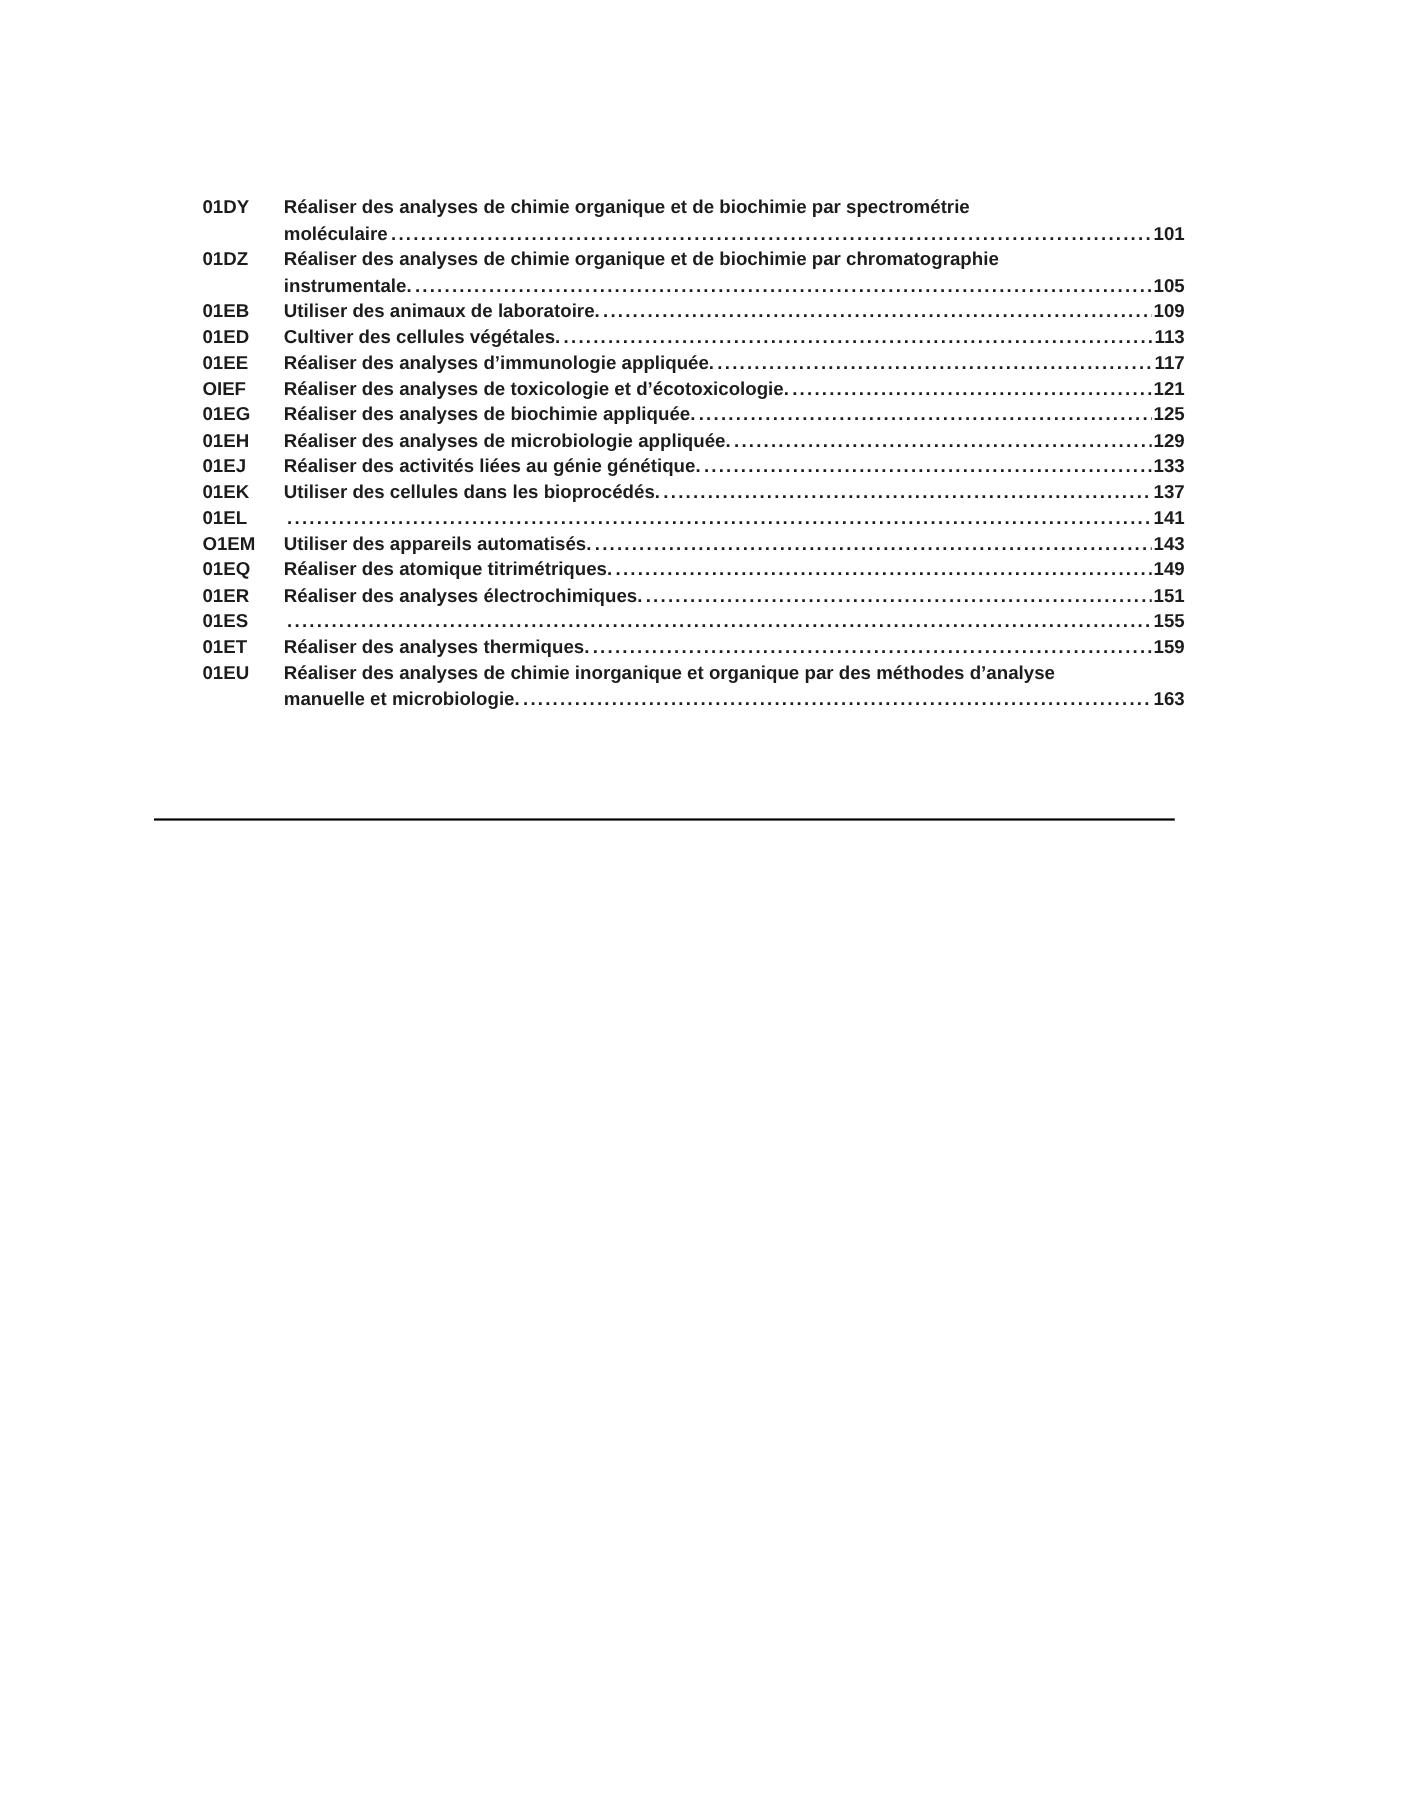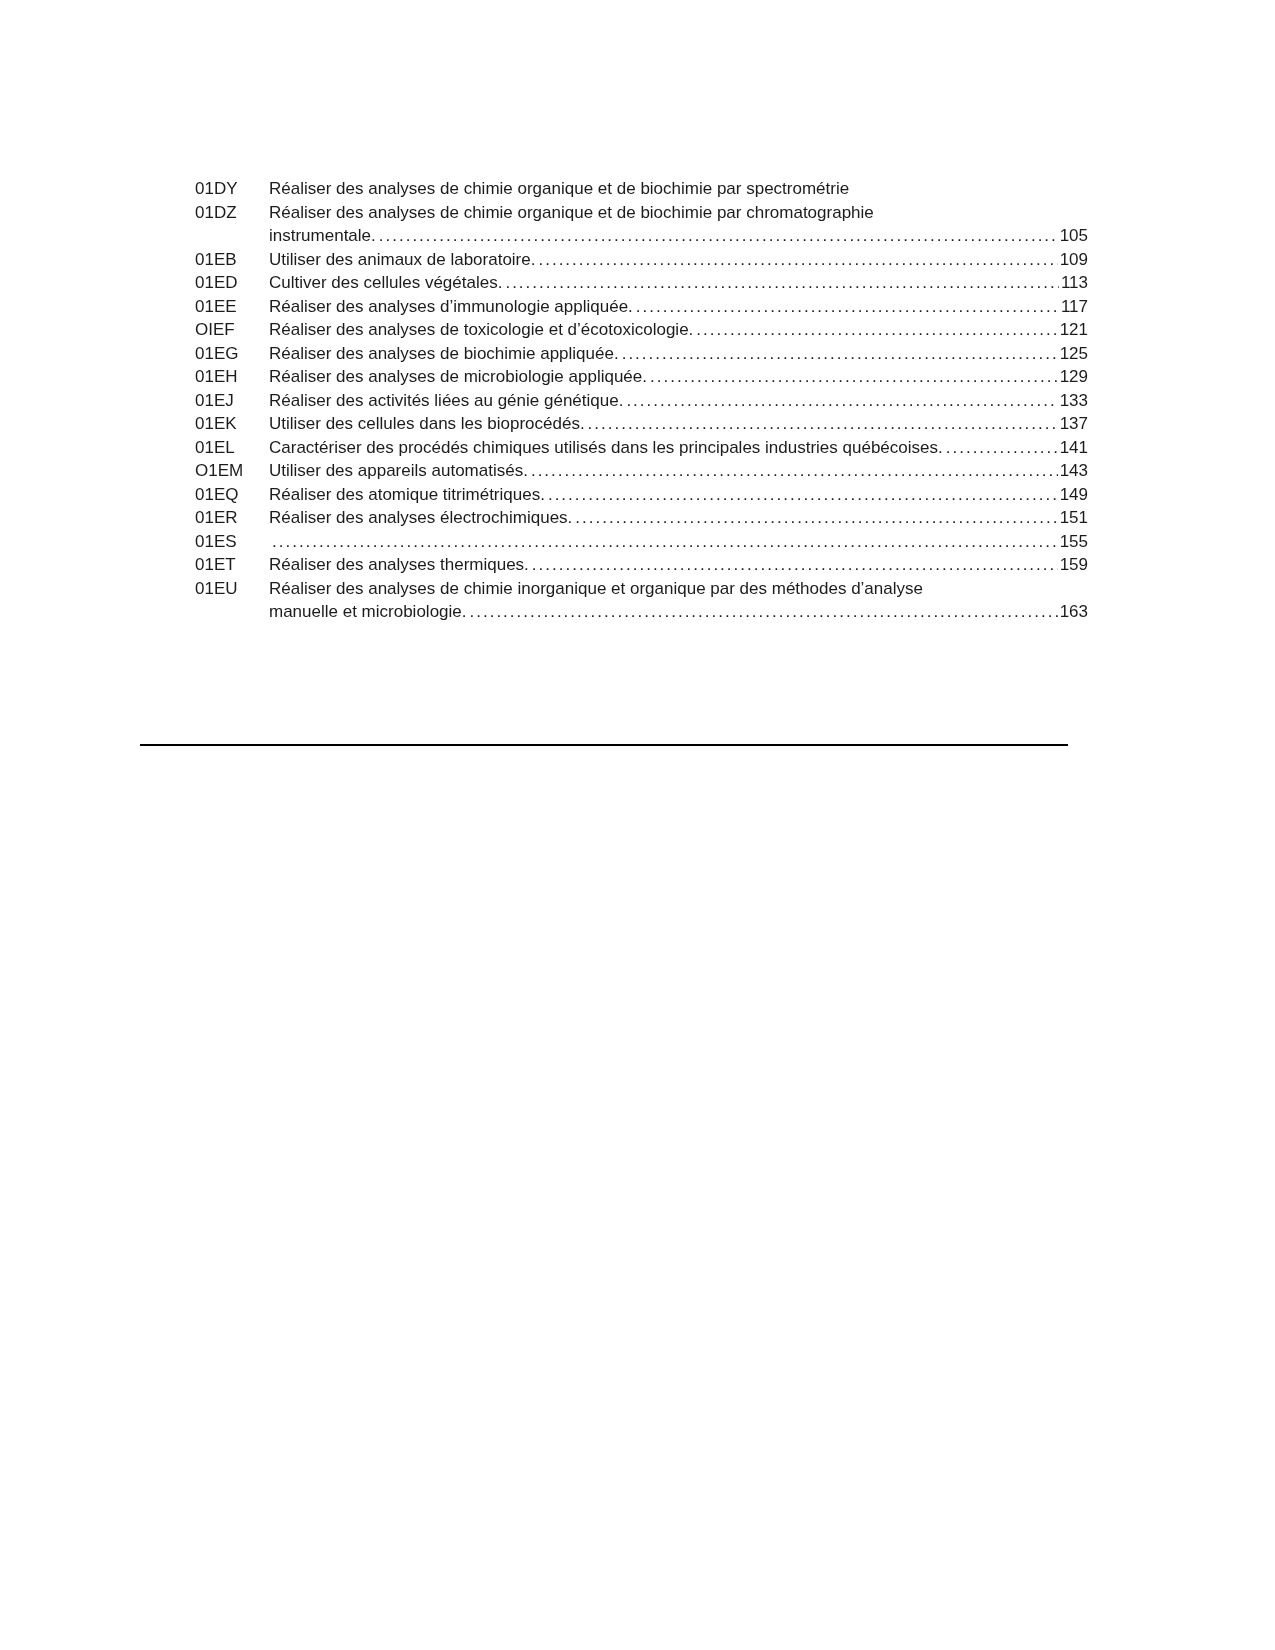--- a/index.html
+++ b/index.html
@@ -10,23 +10,24 @@
     height: 1650px;
     background: #ffffff;
     color: #1c1c1c;
     font-family: "Liberation Sans", sans-serif;
     font-size: 17px;
     line-height: 23.5px;
     overflow: hidden;
   }
   .toc {
     position: absolute;
-    left: 195px;
+    left: 184px;
     top: 177px;
     width: 893px;
+    font-weight: bold;
   }
   .toc-row { display: flex; align-items: baseline; }
   .toc-code { flex: 0 0 74px; white-space: nowrap; }
   .toc-body { flex: 1 1 auto; min-width: 0; }
   .toc-subline { display: flex; align-items: baseline; }
   .toc-title { flex: 0 1 auto; }
   .toc-leader {
     flex: 1 1 10px;
     min-width: 8px;
     overflow: hidden;
@@ -50,20 +51,25 @@
 </head>
 <body>
 
 <div class="page">
   <div class="toc">
 
     <div class="toc-row">
       <span class="toc-code">01DY</span>
       <div class="toc-body">
         <div>Réaliser des analyses de chimie organique et de biochimie par spectrométrie</div>
+        <div class="toc-subline">
+          <span class="toc-title">moléculaire</span>
+          <span class="toc-leader"></span>
+          <span class="toc-page">101</span>
+        </div>
       </div>
     </div>
 
     <div class="toc-row">
       <span class="toc-code">01DZ</span>
       <div class="toc-body">
         <div>Réaliser des analyses de chimie organique et de biochimie par chromatographie</div>
         <div class="toc-subline">
           <span class="toc-title">instrumentale.</span>
           <span class="toc-leader"></span>
@@ -124,21 +130,20 @@
 
     <div class="toc-row">
       <span class="toc-code">01EK</span>
       <span class="toc-title">Utiliser des cellules dans les bioprocédés.</span>
       <span class="toc-leader"></span>
       <span class="toc-page">137</span>
     </div>
 
     <div class="toc-row">
       <span class="toc-code">01EL</span>
-      <span class="toc-title">Caractériser des procédés chimiques utilisés dans les principales industries québécoises.</span>
       <span class="toc-leader"></span>
       <span class="toc-page">141</span>
     </div>
 
     <div class="toc-row">
       <span class="toc-code">O1EM</span>
       <span class="toc-title">Utiliser des appareils automatisés.</span>
       <span class="toc-leader"></span>
       <span class="toc-page">143</span>
     </div>

